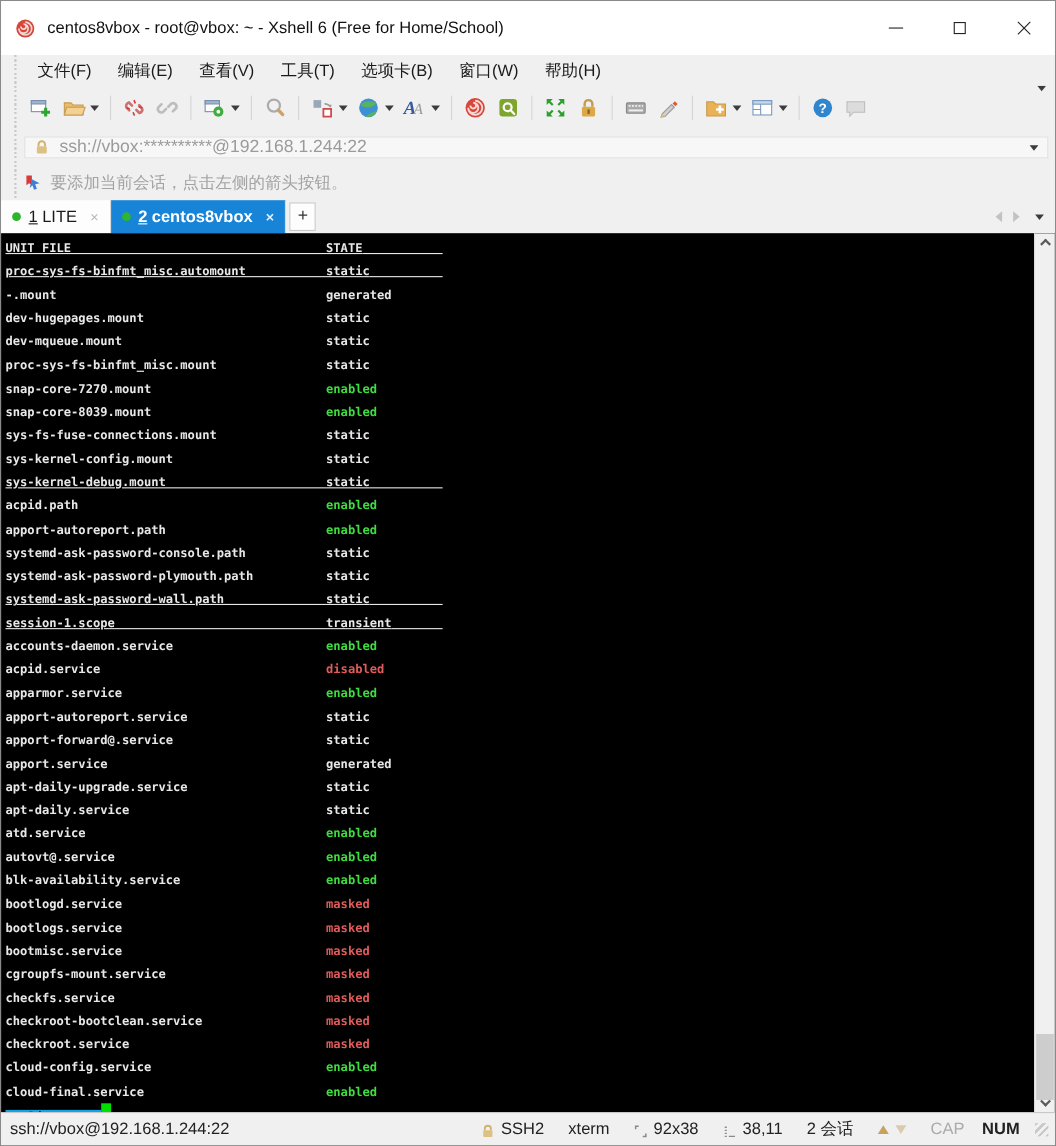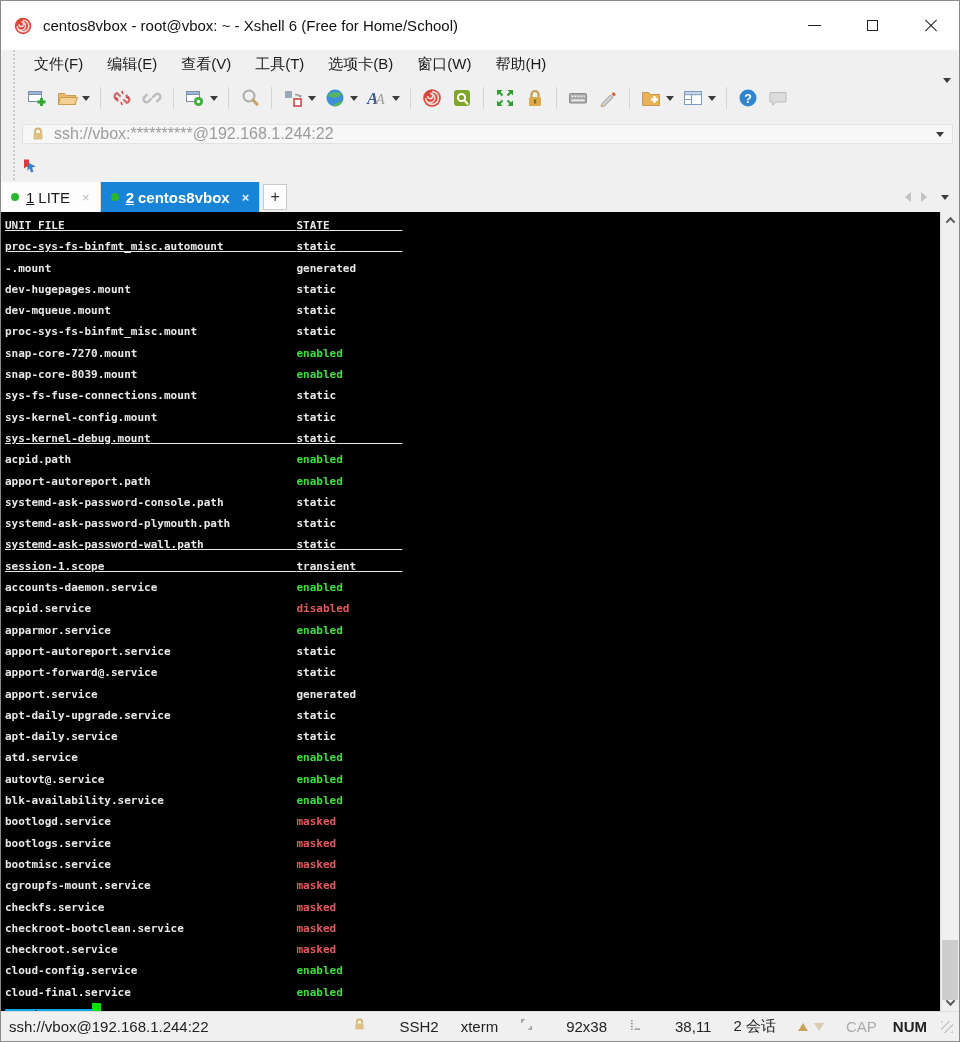--- a/index.html
+++ b/index.html
@@ -85,21 +85,21 @@
   .sb-up { top:0; } .sb-down { bottom:0; }
   .sb-chev-up { width:7px; height:7px; border-left:2px solid #5a5a5a; border-top:2px solid #5a5a5a; transform:rotate(45deg) translate(1px,1px); }
   .sb-chev-down { width:7px; height:7px; border-left:2px solid #5a5a5a; border-top:2px solid #5a5a5a; transform:rotate(225deg) translate(1px,1px); }
   .sb-thumb { position:absolute; left:1px; right:1px; top:728px; height:60px; background:#cdcdcd; }
 
   
   .statusbar { height:30px; background:#f0f0f0; border-top:1px solid #dcdcdc; display:flex; align-items:center;
                padding:0 6px 0 8px; flex:none; font-size:15px; }
   .sb-url { color:#222; }
   .sb-right { margin-left:auto; display:flex; align-items:center; gap:0; }
-  .sb-item { display:flex; align-items:flex-start; margin-left:22px; white-space:nowrap; color:#222;gap:28px; }
+  .sb-item { display:flex; align-items:flex-end; margin-left:22px; white-space:nowrap; color:#222; }
   .sb-item svg { margin-right:5px; }
   .sb-dim { color:#ababab; }
   .sb-arrows { display:flex; gap:6px; margin-left:22px; }
   .arrow-up   { width:0;height:0;border-left:5px solid transparent;border-right:5px solid transparent;border-bottom:8px solid #c8a15e; }
   .arrow-down { width:0;height:0;border-left:5px solid transparent;border-right:5px solid transparent;border-top:8px solid #d9cbb0; }
   .resize-grip { width:12px; height:12px; margin-left:14px;
                  background:repeating-linear-gradient(135deg,#c9c9c9 0 2px,transparent 2px 5px); }
 </style>
 </head>
 <body>
@@ -330,20 +330,21 @@
     <span class="dd"></span>
   </div>
 </div>
 
 <div class="noticebar">
   <div class="grip"></div>
   <svg viewBox="0 0 16 16">
     <path d="M2 1.5h5v9l-2.5-2L2 10.5z" fill="#d63c3c"></path>
     <path d="M7 5l7 3.5-4 1 1.5 4-2.5 1-1.5-4L5 13z" fill="#3d7fd6"></path>
   </svg>
+  <span class="notice-text">要添加当前会话，点击左侧的箭头按钮。</span>
 </div>
 
 <div class="tabbar">
   <div class="tab">
     <span class="dot"></span>
     <span class="idx">1</span>
     <span>LITE</span>
     <span class="close">×</span>
   </div>
   <div class="tab active">

